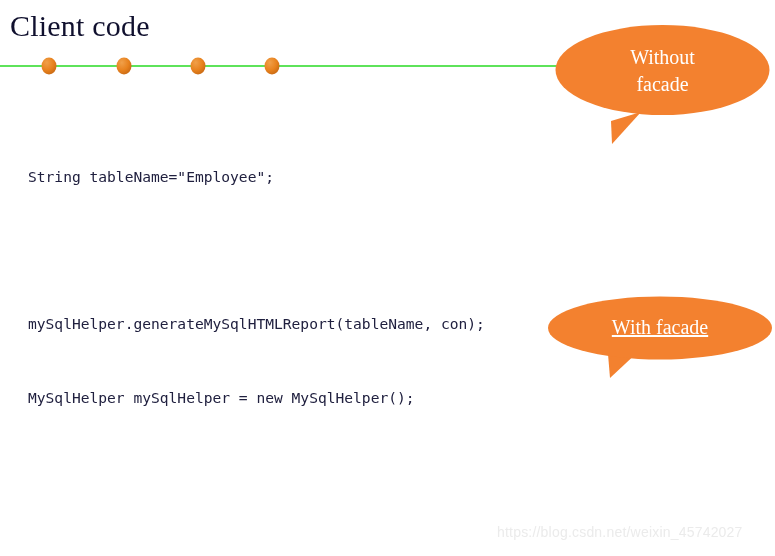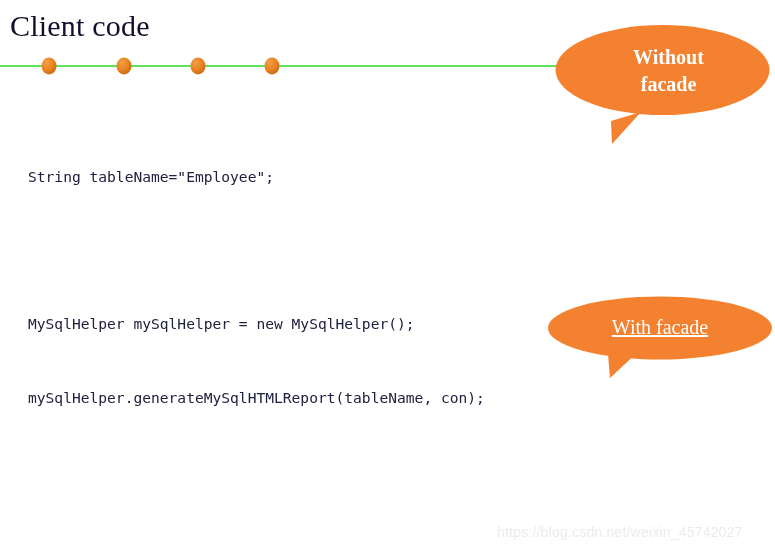--- a/index.html
+++ b/index.html
@@ -77,23 +77,22 @@
     pointer-events: none;
   }
 
   #callout-without {
     left: 555px;
     top: 24px;
     width: 215px;
     height: 122px;
   }
   #callout-without .callout-label {
-    left: 6px; top: 20px;
+    left: 0; top: 20px;
     width: 215px;
-    font-weight: bold;
   }
 
   #callout-with {
     left: 548px;
     top: 296px;
     width: 224px;
     height: 82px;
   }
   #callout-with .callout-label {
     left: 0; top: 18px;
@@ -133,22 +132,22 @@
       <ellipse cx="49" cy="22" rx="7.5" ry="8.5" fill="url(#dotGrad)"></ellipse>
       <ellipse cx="124" cy="22" rx="7.5" ry="8.5" fill="url(#dotGrad)"></ellipse>
       <ellipse cx="198" cy="22" rx="7.5" ry="8.5" fill="url(#dotGrad)"></ellipse>
       <ellipse cx="272" cy="22" rx="7.5" ry="8.5" fill="url(#dotGrad)"></ellipse>
     </svg>
   </div>
 
   <div id="code-block">
     <span class="code-line">String tableName="Employee";</span>
     <span class="code-line blank"></span>
+    <span class="code-line">mySqlHelper.generateMySqlHTMLReport(tableName, con);</span>
     <span class="code-line">MySqlHelper mySqlHelper = new MySqlHelper();</span>
-    <span class="code-line">mySqlHelper.generateMySqlHTMLReport(tableName, con);</span>
     <span class="code-line blank"></span>
     
     
     
     
     
     
     
     
     

